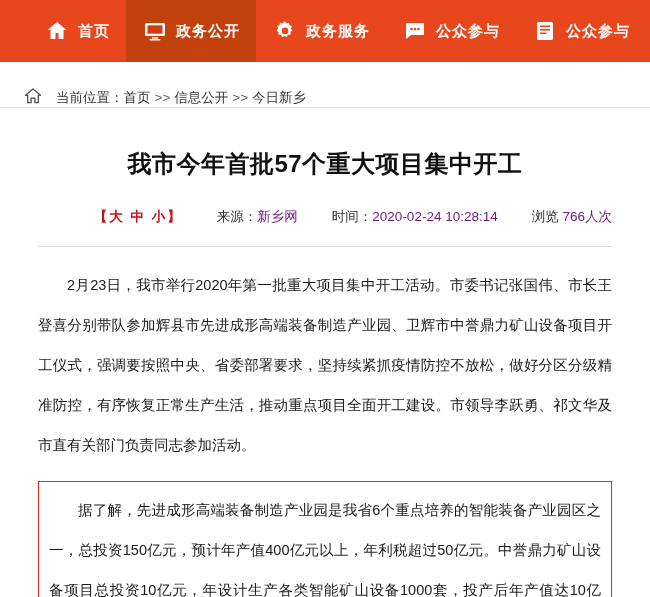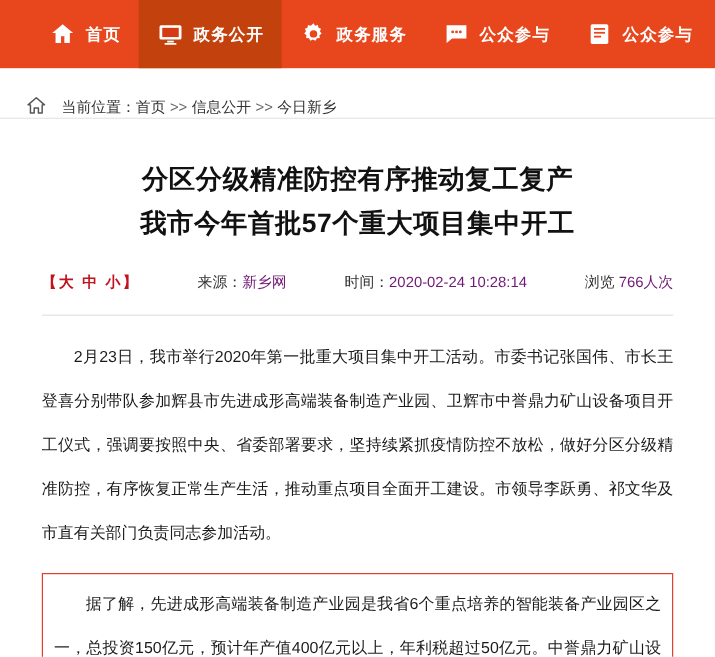--- a/index.html
+++ b/index.html
@@ -80,21 +80,21 @@
     font-size: 24px;
     font-weight: bold;
     line-height: 40px;
     color: #111111;
     padding: 36px 0 24px 0;
     letter-spacing: 0.5px;
   }
   .meta {
     display: flex;
     align-items: center;
-    justify-content: space-between;
+    justify-content: flex-end;
     gap: 34px;
     font-size: 13.5px;
     color: #333333;
     padding-bottom: 10px;
   }
   .meta .fontsizes { color: #c1121f; font-weight: bold; letter-spacing: 2px; }
   .meta .val { color: #701a75; font-weight: normal; }
   .meta .lbl { color: #333333; }
   .rule {
     border-bottom: 1px solid #e0e0e0;
@@ -185,21 +185,20 @@
     </svg>
   </span>
   <span class="crumb-text">
     <span>当前位置：</span><span>首页</span><span class="sep">&gt;&gt;</span><span>信息公开</span><span class="sep">&gt;&gt;</span><span>今日新乡</span>
   </span>
 </div>
 
 <div class="article">
 
   <div class="title">
-    <div>分区分级精准防控有序推动复工复产</div>
     <div>我市今年首批57个重大项目集中开工</div>
   </div>
 
   <div class="meta">
     <span class="fontsizes">【大 中 小】</span>
     <span><span class="lbl">来源：</span><span class="val">新乡网</span></span>
     <span><span class="lbl">时间：</span><span class="val">2020-02-24 10:28:14</span></span>
     <span><span class="lbl">浏览</span>&nbsp;<span class="val">766人次</span></span>
   </div>
 

